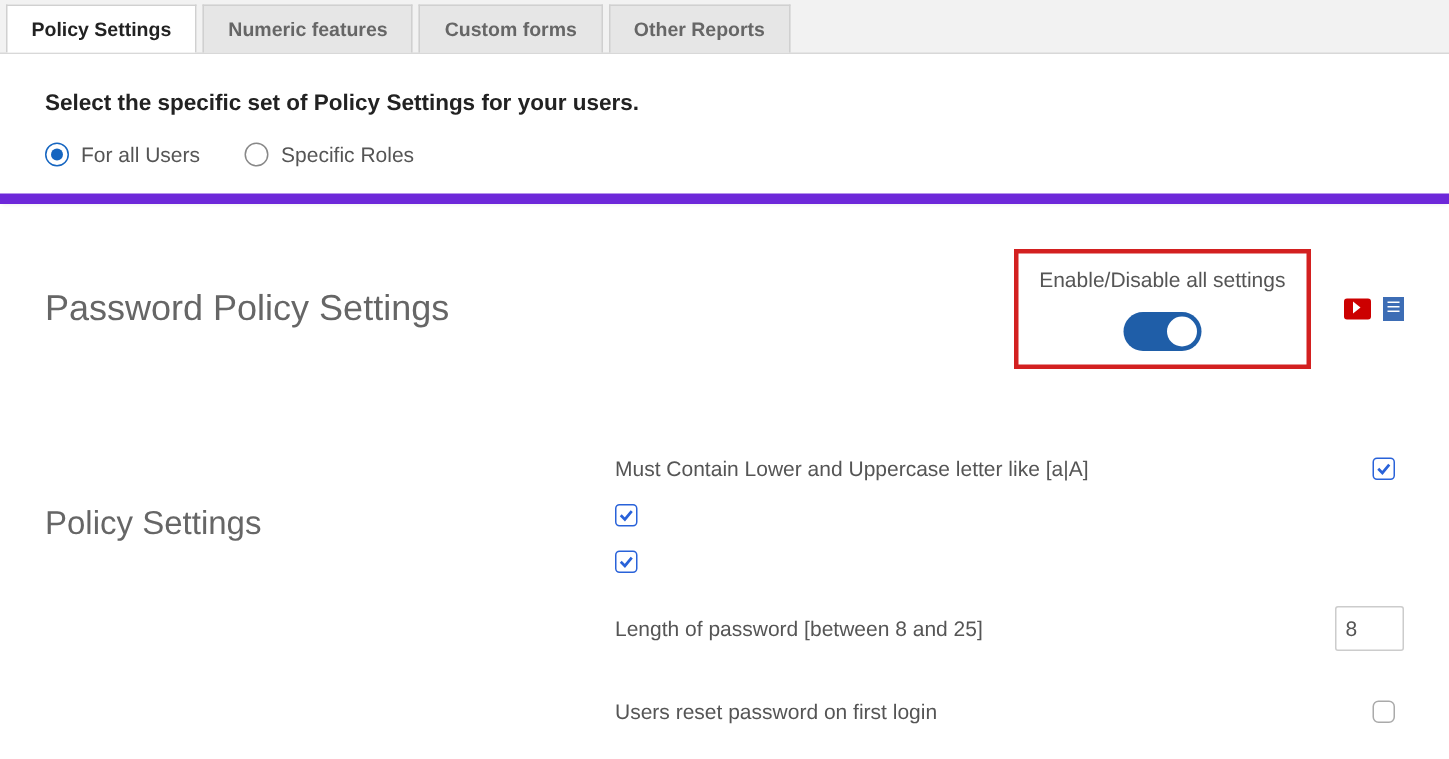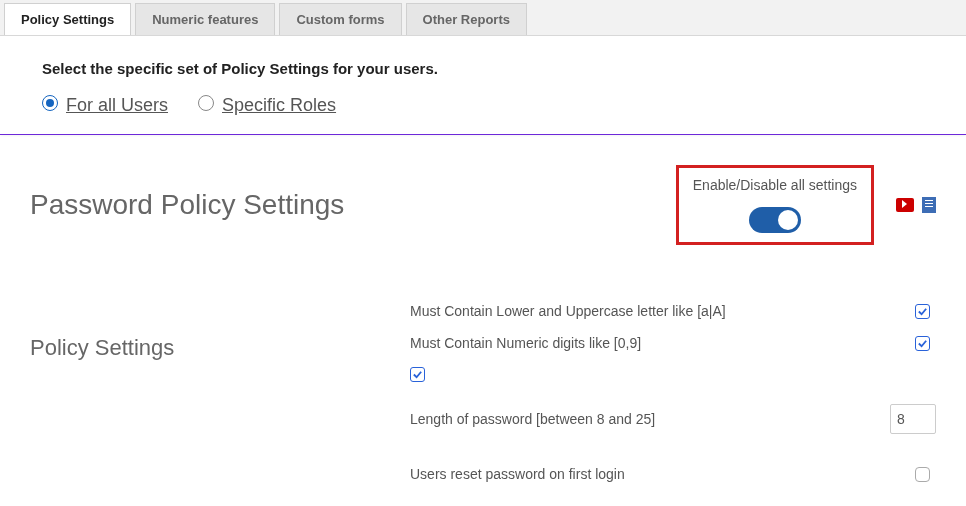--- a/index.html
+++ b/index.html
@@ -32,43 +32,42 @@
       cursor: pointer;
     }
     .tab.active {
       background: #fff;
       color: #222;
       border-top: 1px solid #d0d0d0;
       border-left: 1px solid #d0d0d0;
       border-right: 1px solid #d0d0d0;
     }
     .content-top {
-      padding: 24px 30px 18px 42px;
-      border-bottom: 1px solid #6d28d9;
+      padding: 24px 30px 18px 30px;
+      border-bottom: 7px solid #6d28d9;
       box-shadow: 0 2px 2px -1px rgba(0,0,0,0.05);
     }
     .heading-text {
       font-size: 15px;
       font-weight: bold;
       color: #222;
       margin-bottom: 18px;
     }
     .radio-row {
       display: flex;
       gap: 30px;
       align-items: center;
     }
     .radio-opt {
       display: flex;
-      align-items: flex-start;
+      align-items: center;
       gap: 8px;
-      font-size: 18px;
+      font-size: 14px;
       color: #555;
       cursor: pointer;
-      text-decoration: underline;
     }
     .radio-circle {
       width: 16px;
       height: 16px;
       border: 1.5px solid #1565c0;
       border-radius: 50%;
       display: flex;
       align-items: center;
       justify-content: center;
       flex-shrink: 0;
@@ -84,21 +83,21 @@
     }
     .section {
       padding: 30px 30px 0 30px;
     }
     .section-row1 {
       display: flex;
       align-items: center;
       margin-bottom: 50px;
     }
     .section-title {
-      font-size: 28px;
+      font-size: 24px;
       color: #666;
       font-weight: 400;
       flex: 0 0 auto;
     }
     .spacer {
       flex: 1;
     }
     .highlight-box {
       border: 3px solid #d32020;
       padding: 9px 14px;
@@ -280,21 +279,20 @@
       <div class="opt-row">
         <span class="opt-label">Must Contain Lower and Uppercase letter like [a|A]</span>
         <span class="chk">
           <svg viewBox="0 0 12 12">
               <path d="M2 6 L5 9 L10 3" stroke="#2962d9" stroke-width="2" fill="none"></path>
             </svg>
         </span>
       </div>
 
       <div class="opt-row">
-        <span class="opt-label">Must Contain Numeric digits like [0,9]</span>
         <span class="chk">
           <svg viewBox="0 0 12 12">
               <path d="M2 6 L5 9 L10 3" stroke="#2962d9" stroke-width="2" fill="none"></path>
             </svg>
         </span>
       </div>
 
       <div class="opt-row">
         <span class="chk">
           <svg viewBox="0 0 12 12">

